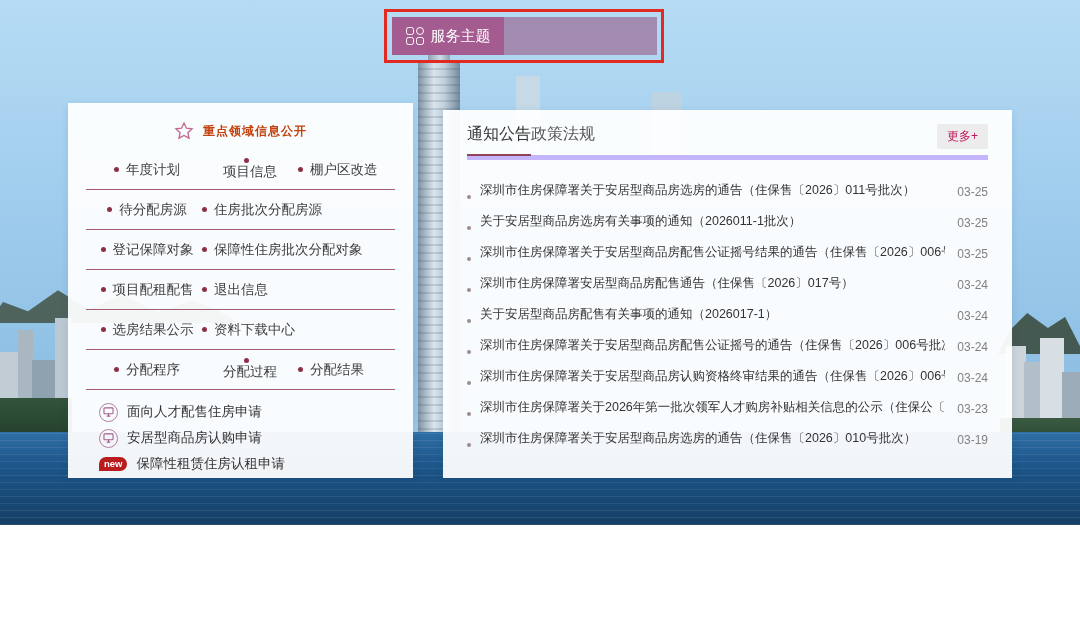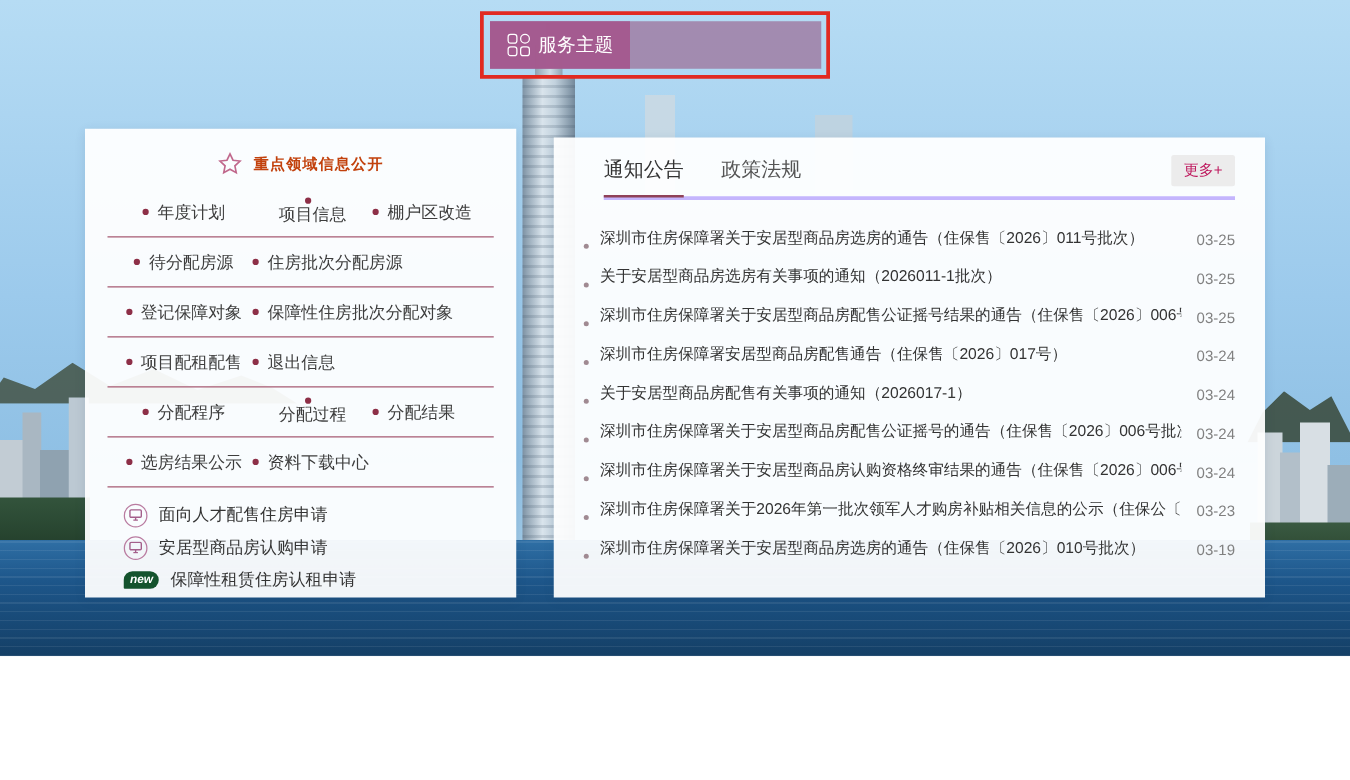--- a/index.html
+++ b/index.html
@@ -59,28 +59,28 @@
   .lp-title { display:flex; align-items:center; justify-content:center; gap:9px; height:32px; margin-bottom:3px; }
   .lp-title h2 { font-size:12px; color:#c2410c; letter-spacing:1px; }
   .link-row { display:flex; align-items:center; height:40px; border-bottom:1px solid #a65a73; padding-left:6px; }
   .link-item { display:flex; align-items:center; font-size:13.5px; color:#3d3d3d; cursor:pointer; white-space:nowrap; }
   .link-item .dot { width:5px; height:5px; border-radius:50%; background:#8d2f47; margin-right:7px; flex:none; }
   .lc1 { width:110px;justify-content:center; } .lc2 { width:96px;flex-direction:column; }
   .apply-wrap { margin-top:9px; }
   .apply-row { display:flex; align-items:center; gap:9px; height:26px; font-size:13.5px; color:#333; padding-left:13px; cursor:pointer; }
   .circ-ico { width:19px; height:19px; border:1px solid #b97ba0; border-radius:50%; display:flex;
               align-items:center; justify-content:center; flex:none; }
-  .badge-new { background:#14532d; color:#fff; font-size:9.5px; font-style:italic; font-weight:bold;
+  .badge-new { background:#b91c1c; color:#fff; font-size:9.5px; font-weight:bold;
                padding:2px 5px 3px; border-radius:8px 8px 8px 1px; line-height:1; flex:none; }
 
   
   .right-panel { position:absolute; left:443px; top:110px; width:569px; height:368px;
                  background:rgba(255,255,255,.94); padding:12px 24px 0; box-shadow:0 2px 8px rgba(30,60,90,.12); }
-  .np-head { position:relative; display:flex; align-items:flex-end; gap:30px; height:38px;
-             border-bottom:3px solid #c4b5fd;margin-left:16px; }
+  .np-head { position:relative; display:flex; align-items:flex-end; height:38px;
+             border-bottom:5px solid #c4b5fd; }
   .np-tab { font-size:16px; color:#555; padding-bottom:10px; cursor:pointer; position:relative; }
   .np-tab.active { color:#333; }
   .np-tab.active::after { content:""; position:absolute; left:0; right:0; bottom:-1px; height:2px; background:#8f4258; }
   .np-more { position:absolute; right:0; top:2px; background:#ececec; color:#be185d; font-size:12px;
              padding:4px 10px; border-radius:2px; cursor:pointer; }
   .np-list { margin-top:8px; }
   .news-row { display:flex; align-items:flex-end; height:31px; cursor:pointer; }
   .news-row .dot { width:4px; height:4px; border-radius:50%; background:#a08a92; margin-right:9px; flex:none; }
   .news-title { flex:1; font-size:12.5px; color:#333; white-space:nowrap; overflow:hidden; margin-right:12px; }
   .news-date { font-size:12px; color:#808080; flex:none; }
@@ -176,39 +176,39 @@
           <span>项目配租配售</span>
         </span>
       <span class="link-item">
           <i class="dot"></i>
           <span>退出信息</span>
         </span>
     </div>
     <div class="link-row">
       <span class="link-item lc1">
           <i class="dot"></i>
+          <span>选房结果公示</span>
+        </span>
+      <span class="link-item">
+          <i class="dot"></i>
+          <span>资料下载中心</span>
+        </span>
+    </div>
+    <div class="link-row">
+      <span class="link-item lc1">
+          <i class="dot"></i>
           <span>分配程序</span>
         </span>
       <span class="link-item lc2">
           <i class="dot"></i>
           <span>分配过程</span>
         </span>
       <span class="link-item">
           <i class="dot"></i>
           <span>分配结果</span>
-        </span>
-    </div>
-    <div class="link-row">
-      <span class="link-item lc1">
-          <i class="dot"></i>
-          <span>选房结果公示</span>
-        </span>
-      <span class="link-item">
-          <i class="dot"></i>
-          <span>资料下载中心</span>
         </span>
     </div>
 
     <div class="apply-wrap">
       <div class="apply-row">
         <span class="circ-ico">
           <svg width="11" height="10" viewBox="0 0 12 11">
               <rect x="1" y="1" width="10" height="6.5" rx="1" fill="none" stroke="#a35f8b" stroke-width="1.2"></rect>
               <path d="M4 10h4M6 7.5V10" stroke="#a35f8b" stroke-width="1.2" fill="none"></path>
             </svg>

